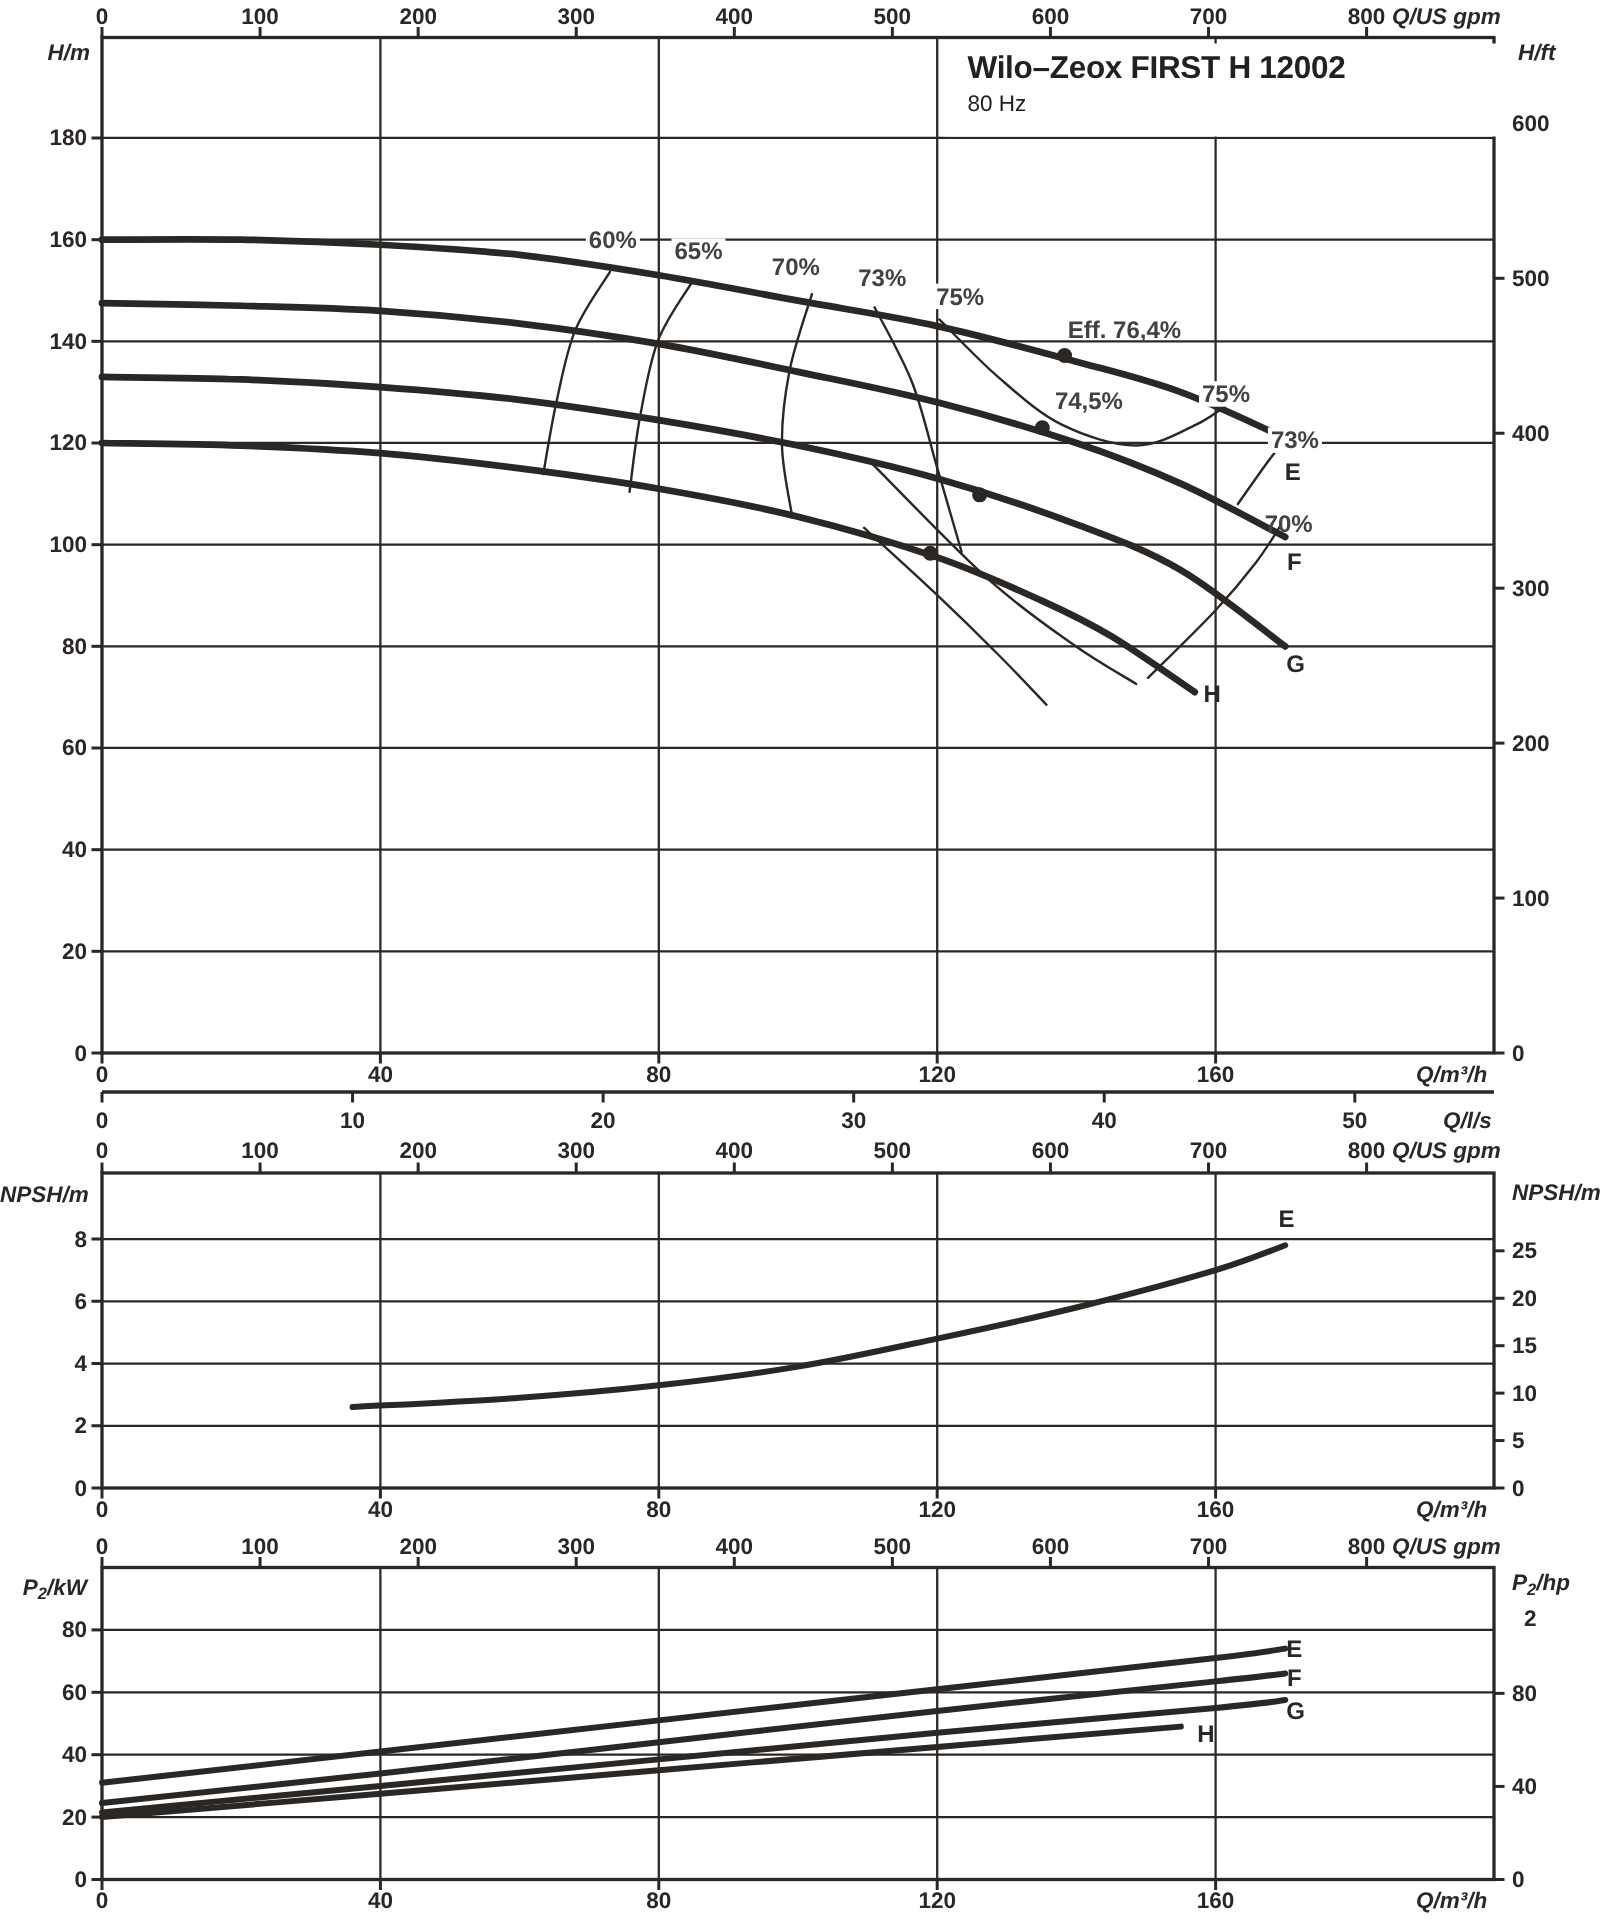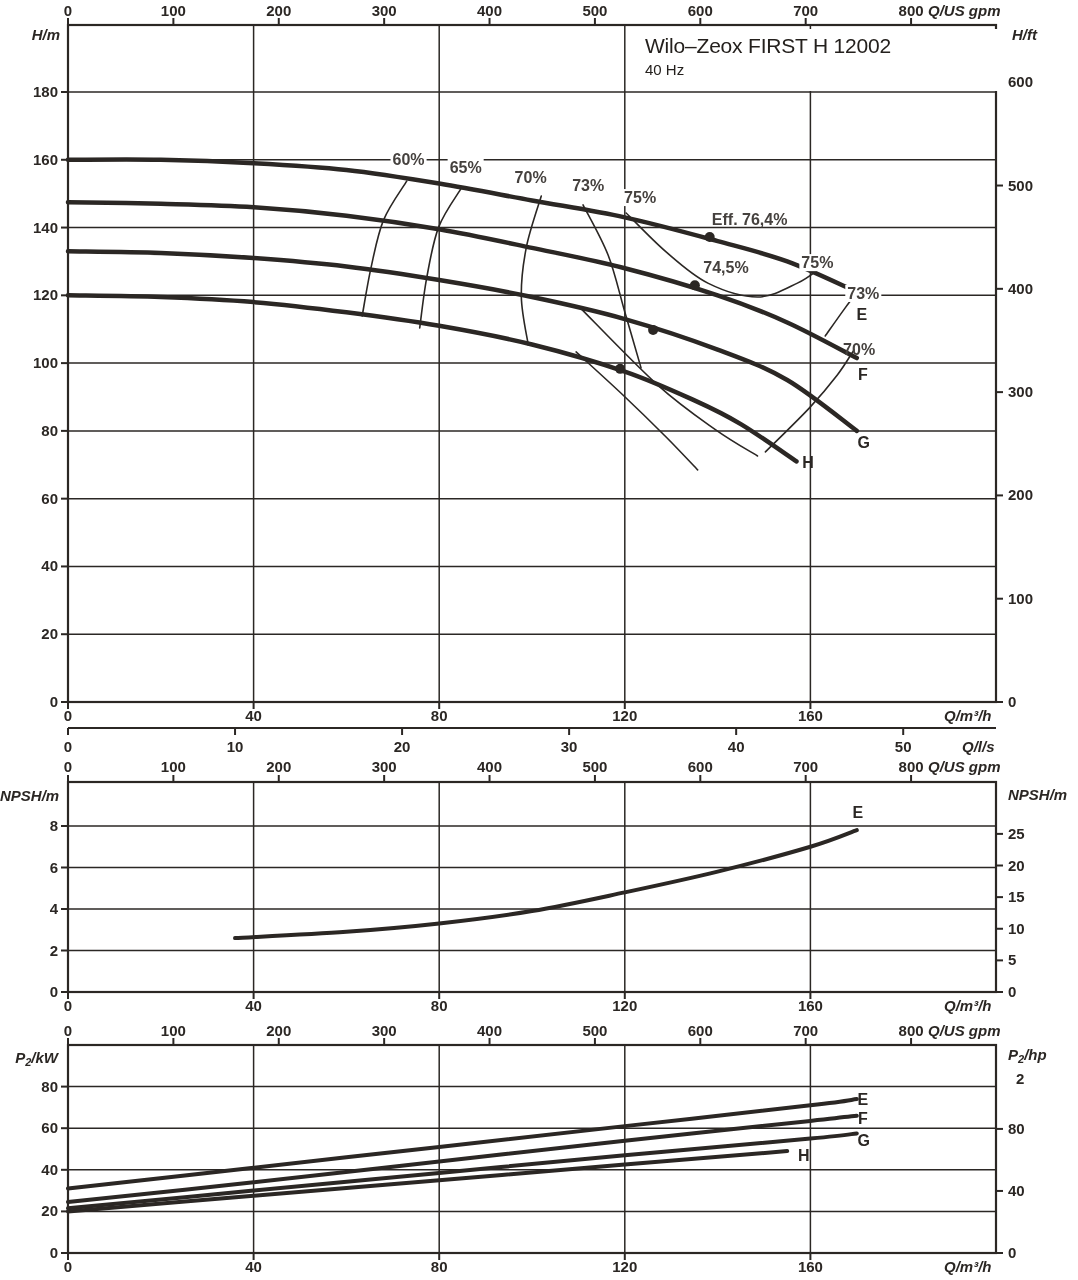--- a/index.html
+++ b/index.html
@@ -4,21 +4,21 @@
 <style>
   html,body{margin:0;padding:0;background:#fff}
   body{width:1078px;height:1280px;position:relative;font-family:"Liberation Sans",sans-serif}
   #sheet{position:absolute;left:0;top:0;width:1078px;height:1280px}
   svg{position:absolute;left:0;top:0}
   .tick{font:bold 15px "Liberation Sans",sans-serif;fill:#2b2724}
   .unit{font:italic bold 15px "Liberation Sans",sans-serif;fill:#2b2724}
   .eff{font:bold 16px "Liberation Sans",sans-serif;fill:#45413e}
   .clab{font:bold 16px "Liberation Sans",sans-serif;fill:#2b2724}
   #titlebox{position:absolute;left:630px;top:29px;width:376px;height:62px;background:#ffffff;box-sizing:border-box;padding:5px 0 0 15px}
-  #titlebox .t{font-size:21px;font-weight:normal;color:#24201d;letter-spacing:-0.2px;margin:0}
+  #titlebox .t{font-size:21px;font-weight:bold;color:#24201d;letter-spacing:-0.2px;margin:0}
   #titlebox .s{font-size:15px;color:#24201d;margin:3px 0 0 0}
 </style>
 </head>
 <body>
 
 <div id="sheet">
   <svg id="cv" width="1078" height="1280" viewBox="0 0 1078 1280">
       <line x1="68" y1="634.2222" x2="995.9999999999999" y2="634.2222" stroke="#2b2724" stroke-width="1.5"></line>
       <line x1="68" y1="566.4444" x2="995.9999999999999" y2="566.4444" stroke="#2b2724" stroke-width="1.5"></line>
       <line x1="68" y1="498.6666" x2="995.9999999999999" y2="498.6666" stroke="#2b2724" stroke-width="1.5"></line>
@@ -277,15 +277,15 @@
       <line x1="810.4" y1="1253" x2="810.4" y2="1260" stroke="#2b2724" stroke-width="2"></line>
       <text x="810.4" y="1272" class="tick" text-anchor="middle">160</text>
       <text x="944" y="1272" class="unit" text-anchor="start"><tspan>Q/m³/h</tspan></text>
       <text x="862.832" y="1104.912" class="clab" text-anchor="middle">E</text>
       <text x="862.832" y="1124.048" class="clab" text-anchor="middle">F</text>
       <text x="863.76" y="1146.096" class="clab" text-anchor="middle">G</text>
       <text x="803.9039999999999" y="1161.072" class="clab" text-anchor="middle">H</text>
     </svg>
   <div id="titlebox">
     <p class="t">Wilo–Zeox FIRST H 12002</p>
-    <p class="s">40 Hz</p>
+    <p class="s">80 Hz</p>
   </div>
 </div>
 
 </body></html>

